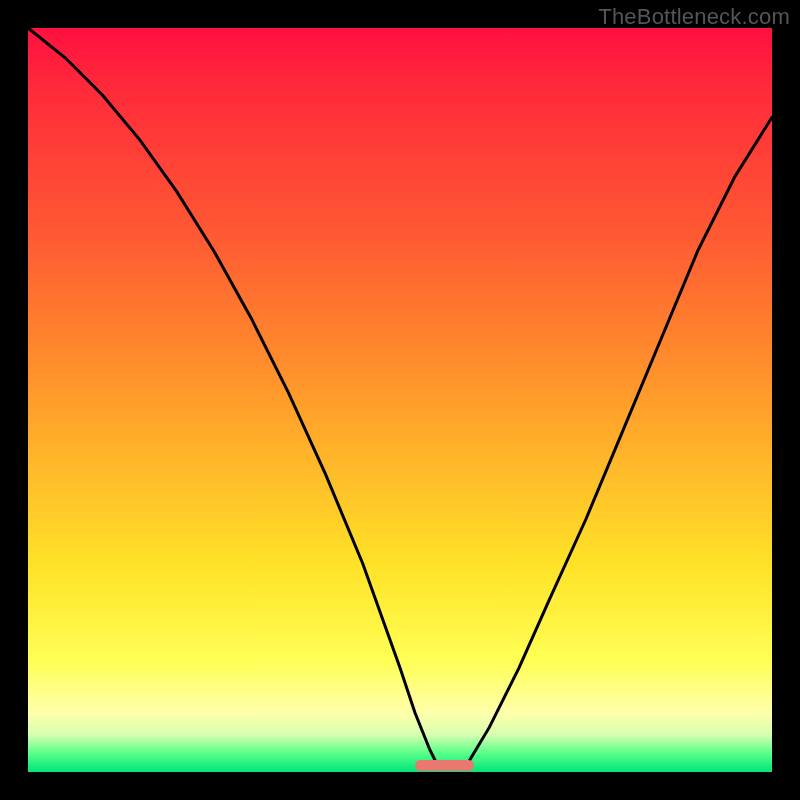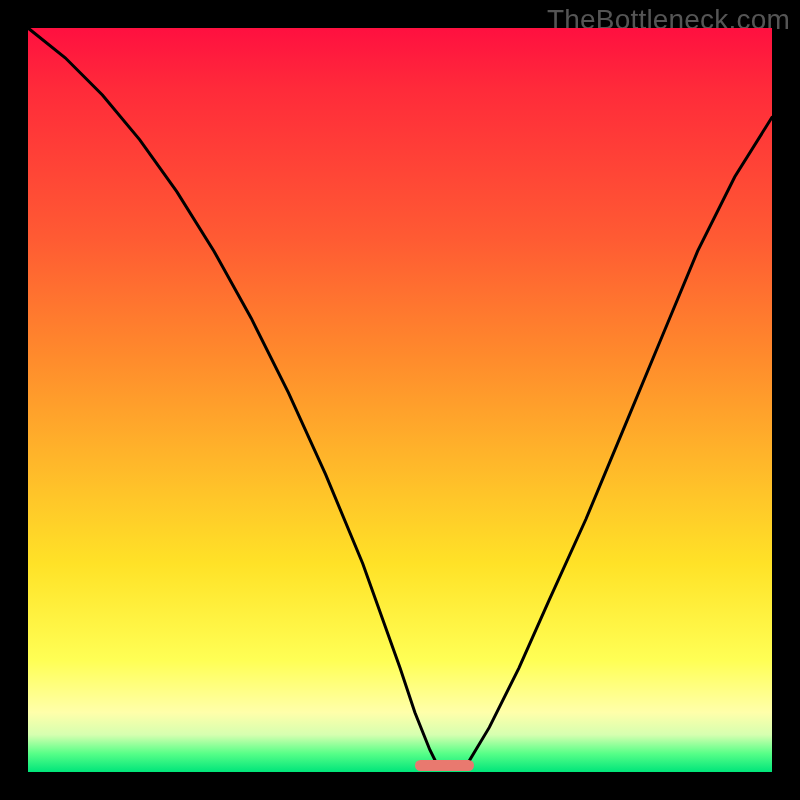--- a/index.html
+++ b/index.html
@@ -37,21 +37,21 @@
       #d6ffb0 95%,
       #58ff88 97.5%,
       #00e57a 100%
     );
   }
   .watermark {
     position: absolute;
     top: 4px;
     right: 10px;
     color: #555;
-    font-size: 28px;
+    font-size: 22px;
     letter-spacing: 0.2px;
     user-select: none;
   }
   svg.curve {
     position: absolute;
     left: 0;
     top: 0;
     width: 744px;
     height: 744px;
     overflow: visible;

